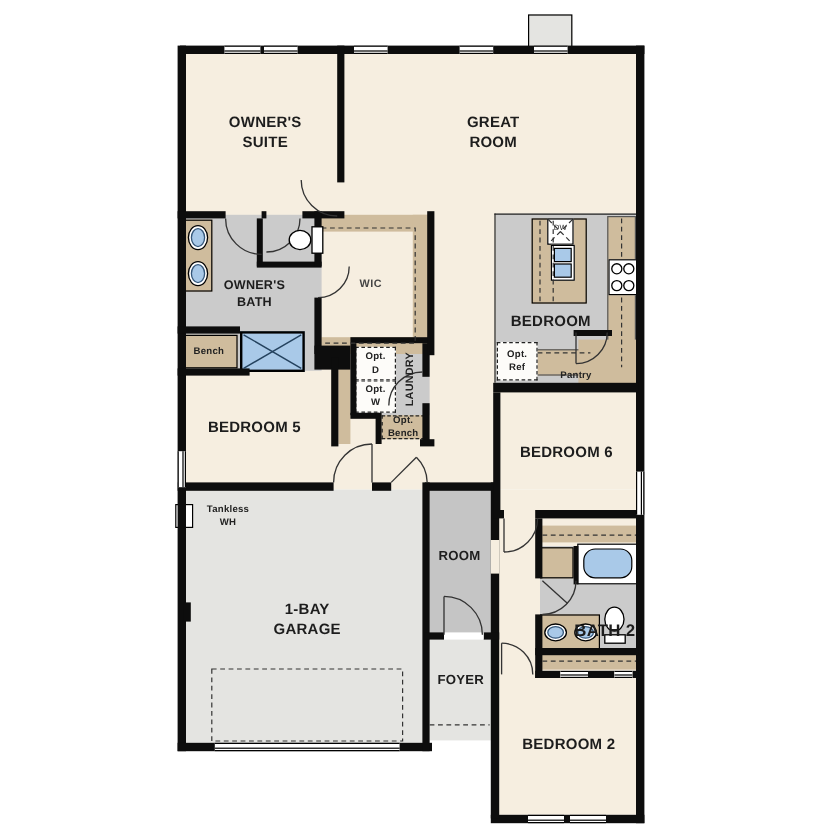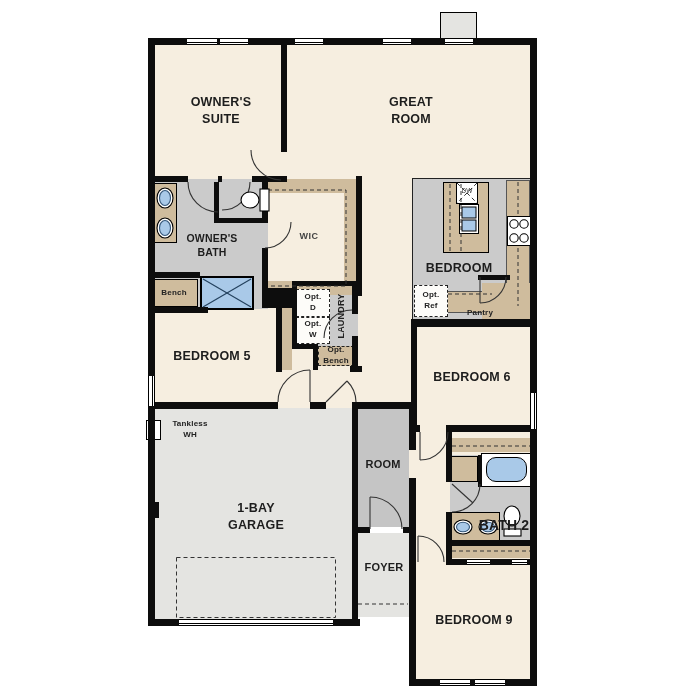--- a/index.html
+++ b/index.html
@@ -222,21 +222,21 @@
   <div class="lbl sm vert" style="left:342px;top:316px;font-size:9px;font-weight:700;">LAUNDRY</div>
   <div class="lbl sm" style="left:313px;top:303px;">Opt.
 D</div>
   <div class="lbl sm" style="left:313px;top:330px;">Opt.
 W</div>
   <div class="lbl sm" style="left:336px;top:356px;">Opt.
 Bench</div>
   <div class="lbl sm" style="left:174px;top:293px;">Bench</div>
   <div class="lbl big" style="left:212px;top:356px;">BEDROOM 5</div>
   <div class="lbl big" style="left:472px;top:377px;">BEDROOM 6</div>
-  <div class="lbl big" style="left:474px;top:620px;">BEDROOM 9</div>
+  <div class="lbl big" style="left:474px;top:620px;">BEDROOM 2</div>
   <div class="lbl med" style="left:504px;top:525px;font-size:14px;">BATH 2</div>
   <div class="lbl med" style="left:383px;top:464px;">ROOM</div>
   <div class="lbl med" style="left:384px;top:567px;">FOYER</div>
   <div class="lbl big" style="left:256px;top:516px;">1-BAY
 GARAGE</div>
   <div class="lbl sm" style="left:190px;top:430px;">Tankless
 WH</div>
   <div class="lbl sm" style="left:431px;top:301px;">Opt.
 Ref</div>
   <div class="lbl sm" style="left:480px;top:313px;">Pantry</div>

